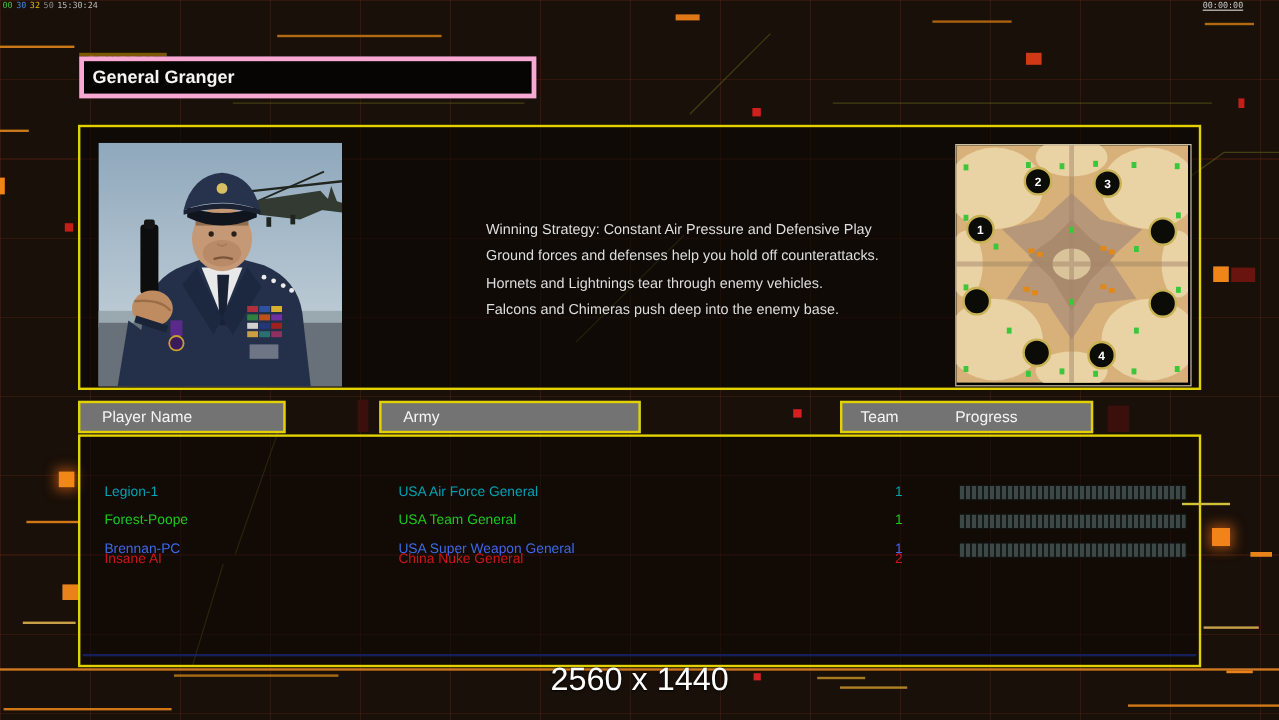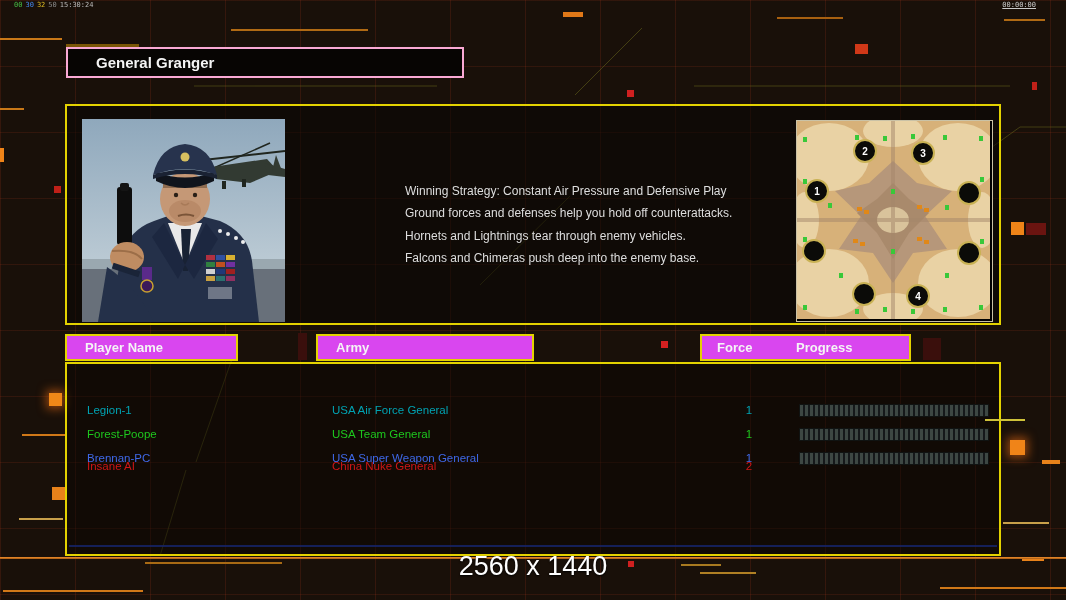--- a/index.html
+++ b/index.html
@@ -6,43 +6,43 @@
   .stage{position:relative;width:1066px;height:600px;overflow:hidden;
          background:#191009;font-family:"Liberation Sans",sans-serif;}
   .grid{position:absolute;inset:0;pointer-events:none;
         background-image:
           repeating-linear-gradient(to right, rgba(200,60,30,.16) 0 1px, transparent 1px 75px),
           repeating-linear-gradient(to bottom, rgba(200,60,30,.14) 0 1px, transparent 1px 66px);}
   .traces{position:absolute;inset:0;pointer-events:none;}
   .deco{position:absolute;}
 
   
-  .perf{position:absolute;left:2px;top:1px;font:7px "DejaVu Sans Mono",monospace;letter-spacing:0;margin-left:12px;}
+  .perf{position:absolute;left:2px;top:1px;font:7px "DejaVu Sans Mono",monospace;letter-spacing:0;}
   .perf span{margin-right:3px;}
   .timer{position:absolute;right:30px;top:1px;font:7px "DejaVu Sans Mono",monospace;color:#c9c9c9;text-decoration:underline;}
 
   
   .gen-tab{position:absolute;left:66px;top:44px;height:15px;padding:0 6px;
            background:#7a5606;color:#ffb200;font-size:11px;font-weight:bold;
            letter-spacing:1px;line-height:15px;}
   .title-box{position:absolute;left:66px;top:47px;width:366px;height:27px;
-             border:2px solid #f9a8d4;background:#070503;
-             color:#f4f4f4;font-size:15px;font-weight:bold;line-height:27px;padding-left:28px;}
+             border:4px solid #f9a8d4;background:#070503;
+             color:#f4f4f4;font-size:15px;font-weight:bold;line-height:27px;padding-left:7px;}
 
   
   .main-panel{position:absolute;left:65px;top:104px;width:932px;height:217px;
               border:2px solid #e3d200;background:rgba(8,5,3,.55);}
   .portrait{position:absolute;left:15px;top:13px;width:203px;height:203px;background:#0a0c10;}
   .briefing{position:absolute;left:338px;top:74px;color:#dedede;font-size:12px;line-height:22.4px;white-space:nowrap;}
   .minimap{position:absolute;left:729px;top:14px;width:195px;height:200px;
            border:1px solid #cac2a6;background:#000;}
 
   
-  .hbox{position:absolute;height:23px;border:2px solid #e3d200;background:#d946ef;
-        color:#f5f5f5;font-size:13px;font-weight:bold;line-height:23px;}
+  .hbox{position:absolute;height:23px;border:2px solid #e3d200;background:#737373;
+        color:#f5f5f5;font-size:13px;font-weight:normal;line-height:23px;}
   .hbox-player{left:65px;top:334px;width:151px;padding-left:18px;}
   .hbox-army{left:316px;top:334px;width:196px;padding-left:18px;}
   .hbox-team{left:700px;top:334px;width:207px;}
   .hbox-team .t1{position:absolute;left:15px;}
   .hbox-team .t2{position:absolute;left:94px;}
 
   
   .table-panel{position:absolute;left:65px;top:362px;width:932px;height:190px;
                border:2px solid #e3d200;background:rgba(8,5,3,.45);}
   .prow{position:absolute;left:0;right:0;height:22px;font-size:11.5px;line-height:22px;margin-top:28px;}
@@ -283,21 +283,21 @@
           <text x="126" y="36" fill="#fff" font-size="10" font-weight="bold" text-anchor="middle">3</text>
           <text x="121" y="179" fill="#fff" font-size="10" font-weight="bold" text-anchor="middle">4</text>
         </g>
       </svg>
     </div>
   </div>
 
   <div class="hbox hbox-player">Player Name</div>
   <div class="hbox hbox-army">Army</div>
   <div class="hbox hbox-team">
-    <span class="t1">Force</span>
+    <span class="t1">Team</span>
     <span class="t2">Progress</span>
   </div>
 
   <div class="table-panel">
 
     <div class="prow" style="top: 7px; color: rgb(0, 162, 178);">
       <span class="pname">Legion-1</span>
       <span class="parmy">USA Air Force General</span>
       <span class="pteam">1</span>
       <span class="pbar"><span class="fill" style="width: 0%;"></span></span>

